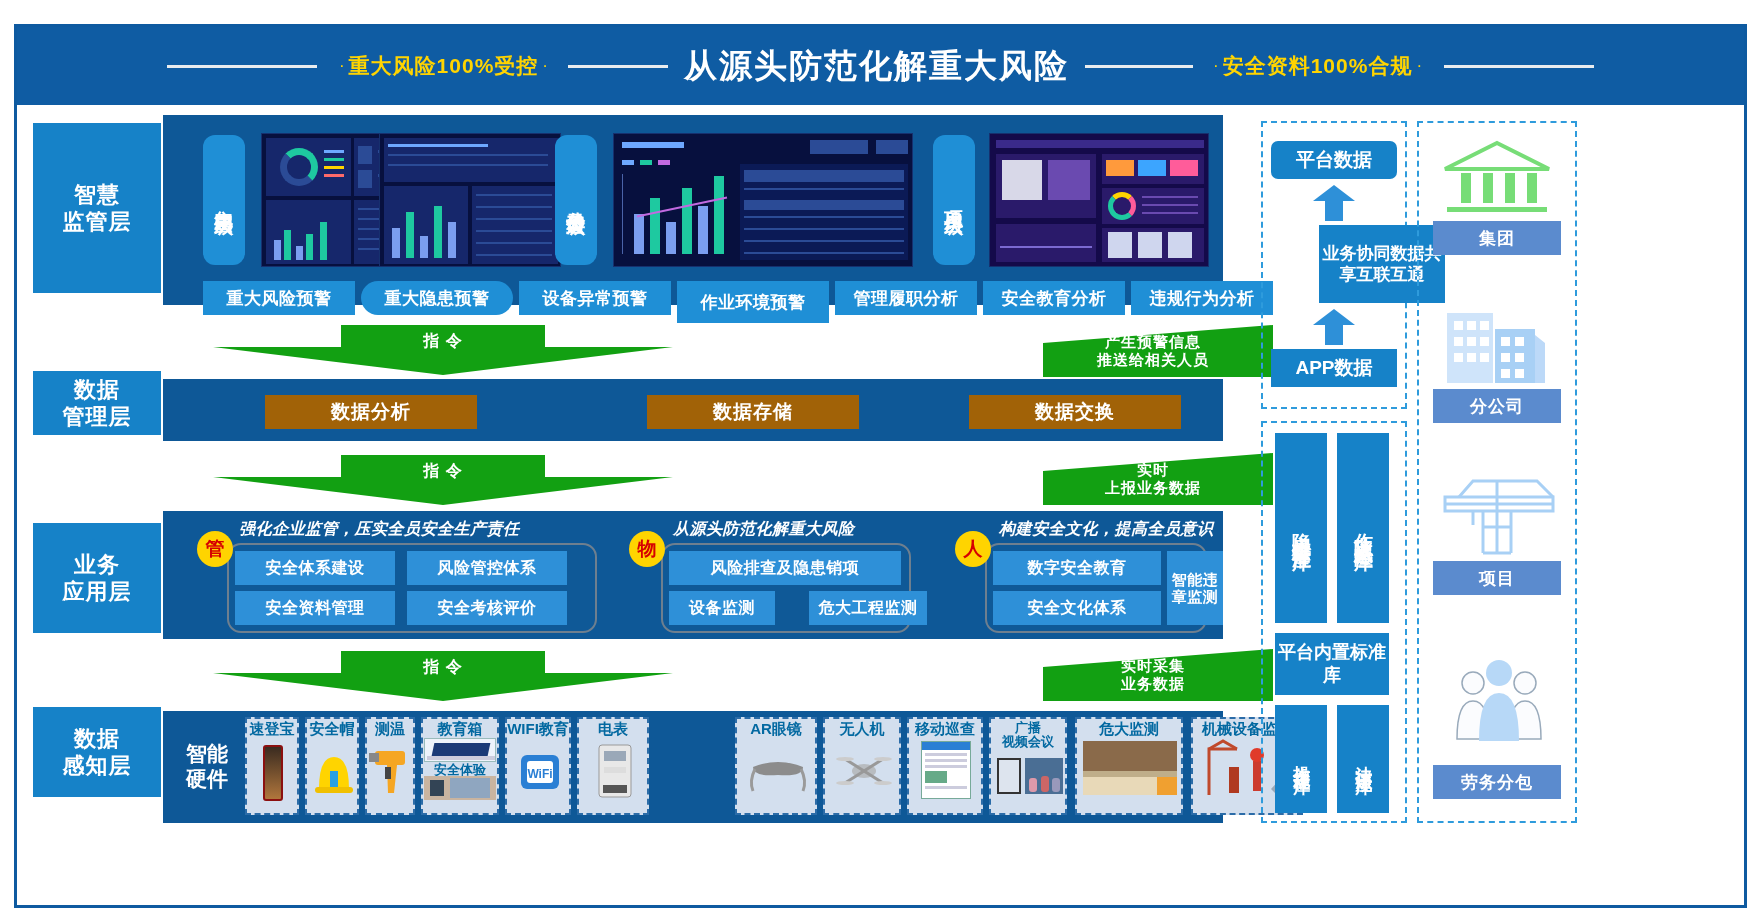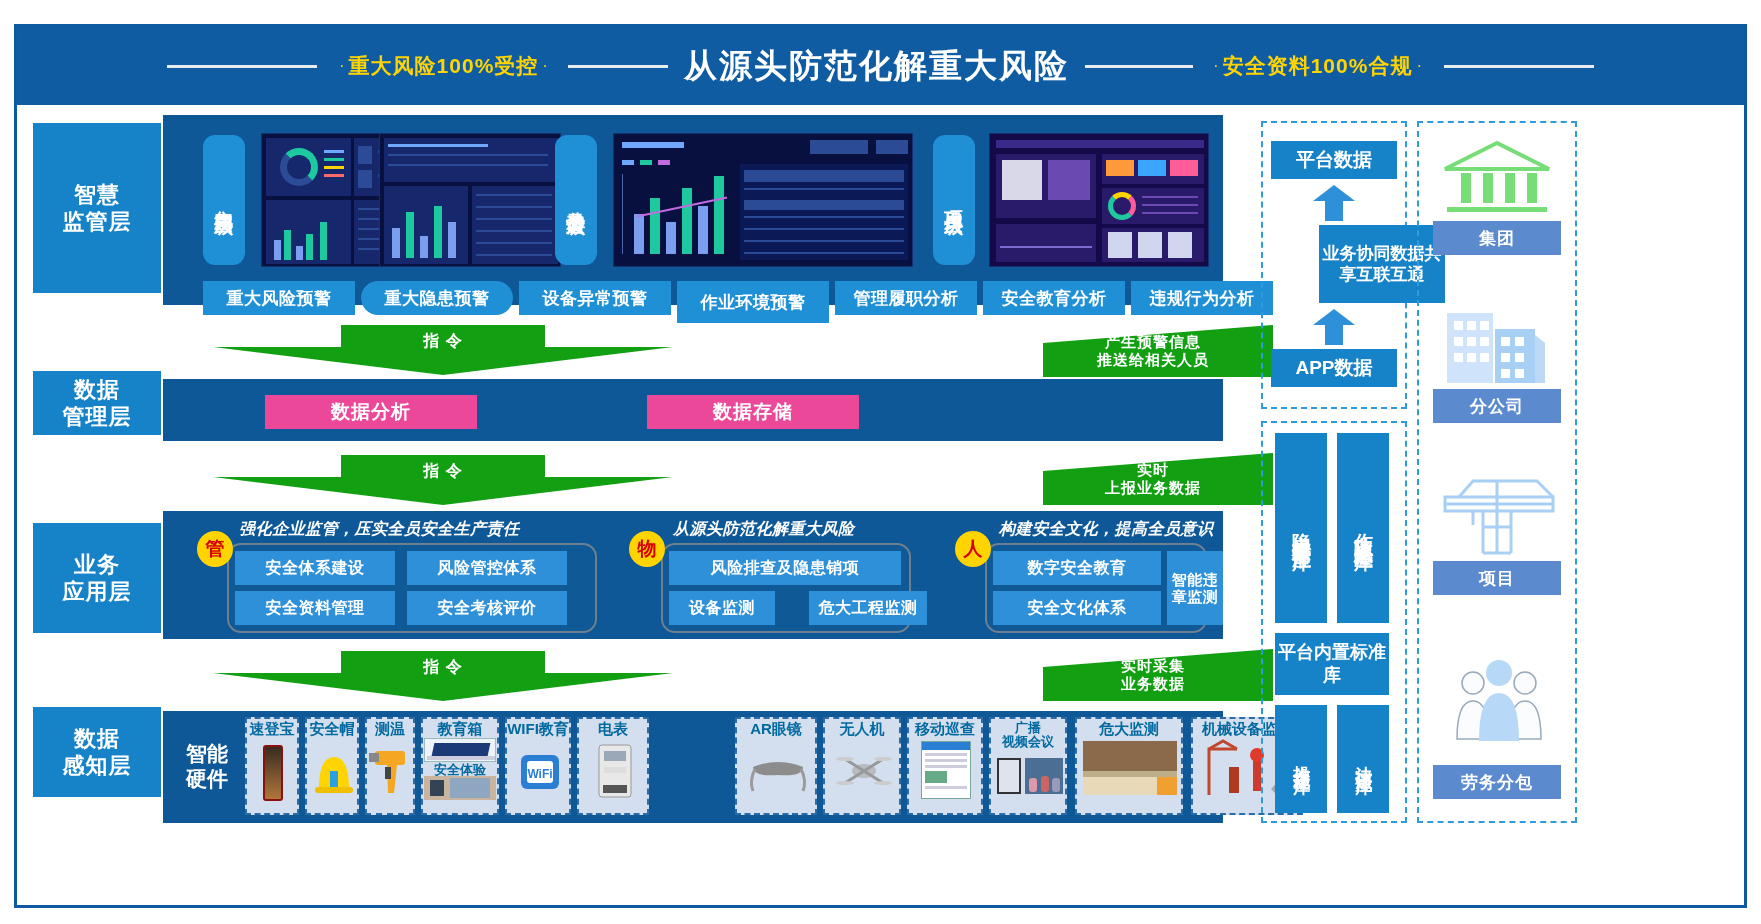--- a/index.html
+++ b/index.html
@@ -75,21 +75,21 @@
   
   .arrow-down { position: absolute; }
   .arrow-lbl {
     position: absolute; color: #fff; font-weight: bold; font-size: 16px;
     text-align: center; line-height: 1.2; white-space: pre-line;
     letter-spacing: 1px;
   }
 
   
   .dm-box {
-    position: absolute; background: #ec4899; color: #fff;
+    position: absolute; background: #a16207; color: #fff;
     display:flex; align-items:center; justify-content:center;
     font-size: 19px; font-weight: bold; letter-spacing: 1px;
   }
   .biz-title {
     position: absolute; color: #fff; font-size: 16px; font-weight: bold;
     font-style: italic; white-space: nowrap; letter-spacing: .5px;
   }
   .biz-circle {
     position: absolute; width: 36px; height: 36px; border-radius: 50%;
     background: #ffd400; color: #d60000; font-size: 19px; font-weight: bold;
@@ -328,20 +328,21 @@
 
   <svg class="arrow-down" style="left:956px; top:298px;" width="300" height="52" viewBox="0 0 300 52">
     <polygon points="300,0 70,18 0,18 70,18 70,52 300,52" fill="#12a012"></polygon>
   </svg>
   <div class="arrow-lbl" style="left:1016px; top:306px; width:240px; font-size:15px;">产生预警信息
 推送给相关人员</div>
 
   <div class="panel" style="left:146px; top:352px; width:1060px; height:62px;"></div>
   <div class="dm-box" style="left:248px; top:368px; width:212px; height:34px;">数据分析</div>
   <div class="dm-box" style="left:630px; top:368px; width:212px; height:34px;">数据存储</div>
+  <div class="dm-box" style="left:952px; top:368px; width:212px; height:34px;">数据交换</div>
 
   <svg class="arrow-down" style="left:196px; top:428px;" width="460" height="50" viewBox="0 0 460 50">
     <polygon points="128,0 332,0 332,22 460,22 230,50 0,22 128,22" fill="#12a012"></polygon>
   </svg>
   <div class="arrow-lbl" style="left:196px; top:434px; width:460px;">指 令</div>
 
   <svg class="arrow-down" style="left:956px; top:426px;" width="300" height="52" viewBox="0 0 300 52">
     <polygon points="300,0 70,18 0,18 70,18 70,52 300,52" fill="#12a012"></polygon>
   </svg>
   <div class="arrow-lbl" style="left:1016px; top:434px; width:240px; font-size:15px;">实时
@@ -512,21 +513,21 @@
         <rect x="36" y="30" width="10" height="26" fill="#b03a20"></rect>
         <rect x="60" y="24" width="8" height="30" fill="#cc3b2e"></rect>
         <circle cx="64" cy="18" r="7" fill="#e03a2a"></circle>
         <path d="M78 52 L98 30 L104 36 L84 58 Z" fill="#9aa8b8"></path>
         <path d="M86 46 L102 30" stroke="#7b8a9a" stroke-width="2"></path>
       </svg>
     </div>
   </div>
 
   <div class="dashed-box" style="left:1244px; top:94px; width:146px; height:288px;"></div>
-  <div class="rb" style="left:1254px; top:114px; width:126px; height:38px;">平台数据</div>
+  <div class="rb" style="left:1254px; top:114px; width:126px; height:38px;border-radius:7px;">平台数据</div>
   <svg class="up-arrow" style="left:1296px; top:158px;" width="42" height="36" viewBox="0 0 42 36">
     <polygon points="21,0 42,16 30,16 30,36 12,36 12,16 0,16" fill="#2e90d8"></polygon>
   </svg>
   <div class="rb" style="left:1254px; top:198px; width:126px; height:78px; font-size:17px; line-height:1.25; padding:2px;margin-left:48px;">业务协同数据共享互联互通</div>
   <svg class="up-arrow" style="left:1296px; top:282px;" width="42" height="36" viewBox="0 0 42 36">
     <polygon points="21,0 42,16 30,16 30,36 12,36 12,16 0,16" fill="#2e90d8"></polygon>
   </svg>
   <div class="rb" style="left:1254px; top:322px; width:126px; height:38px;">APP数据</div>
 
   <div class="dashed-box" style="left:1244px; top:394px; width:146px; height:402px;"></div>

